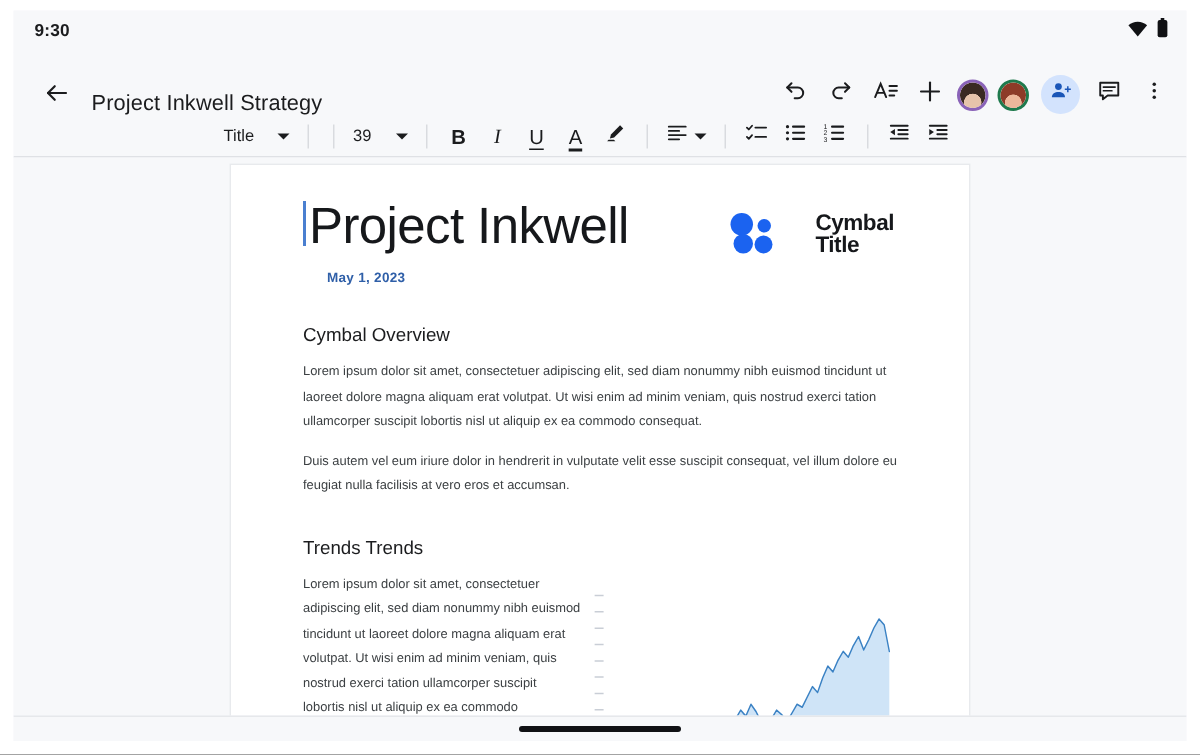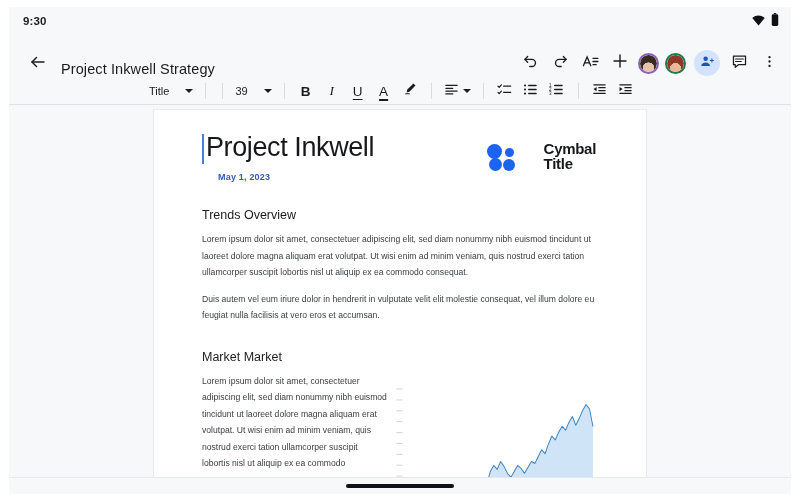--- a/index.html
+++ b/index.html
@@ -162,21 +162,21 @@
     background: #ffffff;
     border: 1px solid #e8eaed;
     padding: 22px 48px 0 48px;
   }
 
   #doc-head {
     display: flex; align-items: flex-start;
     justify-content: space-between;
   }
   #doc-title-text {
-    font-size: 27px;
+    font-size: 34px;
     font-weight: 400;
     color: #16181b;
     letter-spacing: -0.4px;
     line-height: 1.15;
     position: relative;
     padding-left: 4px;
   }
   #title-caret {
     position: absolute;
     left: 0; top: 2px;
@@ -186,21 +186,21 @@
   #doc-date {
     font-size: 9px; font-weight: bold;
     color: #2f5fa8;
     margin-top: 9px;
     margin-left: 16px;
     letter-spacing: .2px;
   }
 
   
   #doc-logo {
-    display: flex; align-items: flex-end;
+    display: flex; align-items: center;
     gap: 23px;
     margin-top: 9px;
     margin-right: 2px;
   }
   #logo-mark {
     position: relative;
     width: 34px; height: 28px;
     flex: 0 0 auto;
   }
   #logo-mark .dot { position: absolute; border-radius: 50%; background: #1b63f0; }
@@ -507,25 +507,25 @@
               <span class="dot d3"></span>
                 <span class="dot d4"></span>
             </div>
             <div id="logo-text">
               <div>Cymbal</div>
               <div>Title</div>
             </div>
           </div>
         </div>
 
-        <h2 class="doc-h2">Trends Overview</h2>
+        <h2 class="doc-h2">Cymbal Overview</h2>
         <p class="doc-p">Lorem ipsum dolor sit amet, consectetuer adipiscing elit, sed diam nonummy nibh euismod tincidunt ut laoreet dolore magna aliquam erat volutpat. Ut wisi enim ad minim veniam, quis nostrud exerci tation ullamcorper suscipit lobortis nisl ut aliquip ex ea commodo consequat.</p>
-        <p class="doc-p">Duis autem vel eum iriure dolor in hendrerit in vulputate velit elit molestie consequat, vel illum dolore eu feugiat nulla facilisis at vero eros et accumsan.</p>
-
-        <h2 class="doc-h2">Market Market</h2>
+        <p class="doc-p">Duis autem vel eum iriure dolor in hendrerit in vulputate velit esse suscipit consequat, vel illum dolore eu feugiat nulla facilisis at vero eros et accumsan.</p>
+
+        <h2 class="doc-h2">Trends Trends</h2>
         <div id="trends-body">
           <div id="trends-text">
             <p class="doc-p">Lorem ipsum dolor sit amet, consectetuer adipiscing elit, sed diam nonummy nibh euismod tincidunt ut laoreet dolore magna aliquam erat volutpat. Ut wisi enim ad minim veniam, quis nostrud exerci tation ullamcorper suscipit lobortis nisl ut aliquip ex ea commodo consequat.</p>
           </div>
           <div id="trends-chart">
             <svg viewBox="0 0 240 110" preserveAspectRatio="none">
               <g id="chart-axis-ticks">
                   <line x1="4" x2="11" y1="6.0" y2="6.0" stroke="#c9ced6" stroke-width="1"></line>
                   <line x1="4" x2="11" y1="16.9" y2="16.9" stroke="#c9ced6" stroke-width="1"></line>
                   <line x1="4" x2="11" y1="27.8" y2="27.8" stroke="#c9ced6" stroke-width="1"></line>

